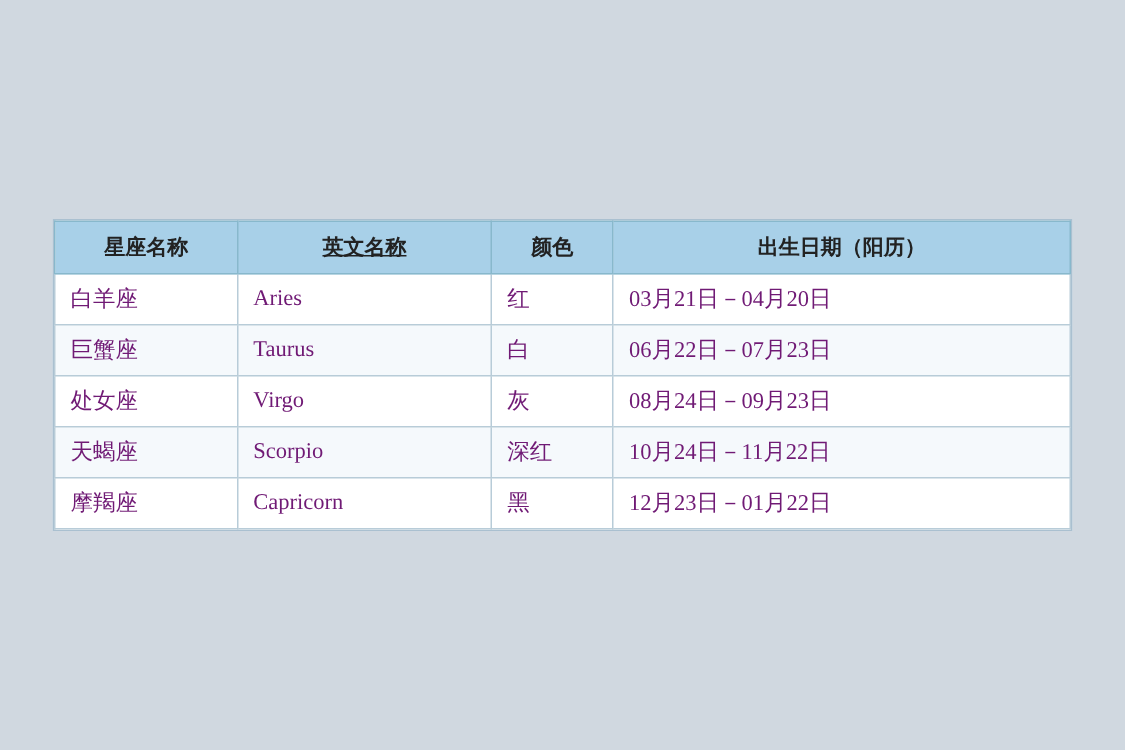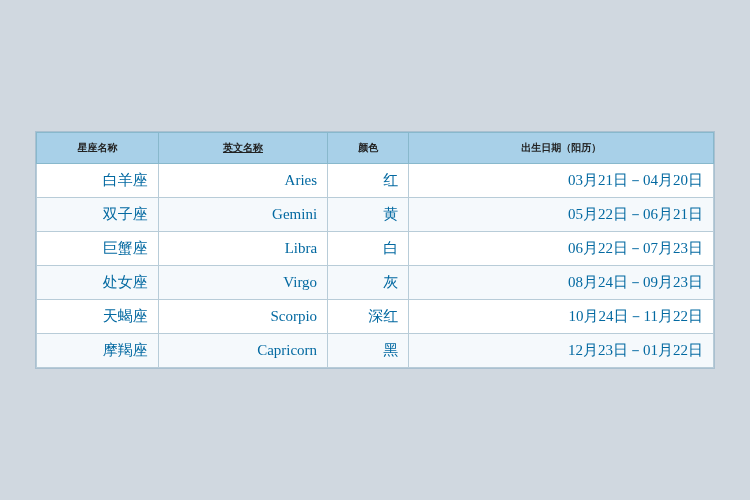--- a/index.html
+++ b/index.html
@@ -29,39 +29,39 @@
       border-collapse: collapse;
     }
 
     thead tr {
       background-color: #a8d0e8;
     }
 
     thead th {
       border: 1px solid #88b8cc;
       padding: 8px 10px;
-      font-size: 10px;
+      font-size: 14px;
       font-weight: bold;
       color: #222;
     }
 
     tbody tr {
       background-color: #ffffff;
     }
 
     tbody tr:nth-child(even) {
       background-color: #f5f9fc;
     }
 
     tbody td {
       border: 1px solid #b8ccd8;
       padding: 7px 10px;
-      text-align: right;
+      text-align: left;
       font-size: 15px;
-      color: #0369a1;
+      color: #701a75;
     }
 
     .col-chinese { width: 18%; }
     .col-english { width: 25%; text-decoration: underline; }
     .col-color   { width: 12%; }
     .col-date    { width: 45%; }
   </style>
 </head>
 <body>
 
@@ -76,28 +76,22 @@
       </tr>
     </thead>
     <tbody id="table-body">
     <tr>
           <td>白羊座</td>
           <td>Aries</td>
           <td>红</td>
           <td>03月21日－04月20日</td>
         </tr>
         <tr>
-          <td>双子座</td>
-          <td>Gemini</td>
-          <td>黄</td>
-          <td>05月22日－06月21日</td>
-        </tr>
-        <tr>
           <td>巨蟹座</td>
-          <td>Libra</td>
+          <td>Taurus</td>
           <td>白</td>
           <td>06月22日－07月23日</td>
         </tr>
         <tr>
           <td>处女座</td>
           <td>Virgo</td>
           <td>灰</td>
           <td>08月24日－09月23日</td>
         </tr>
         <tr>

